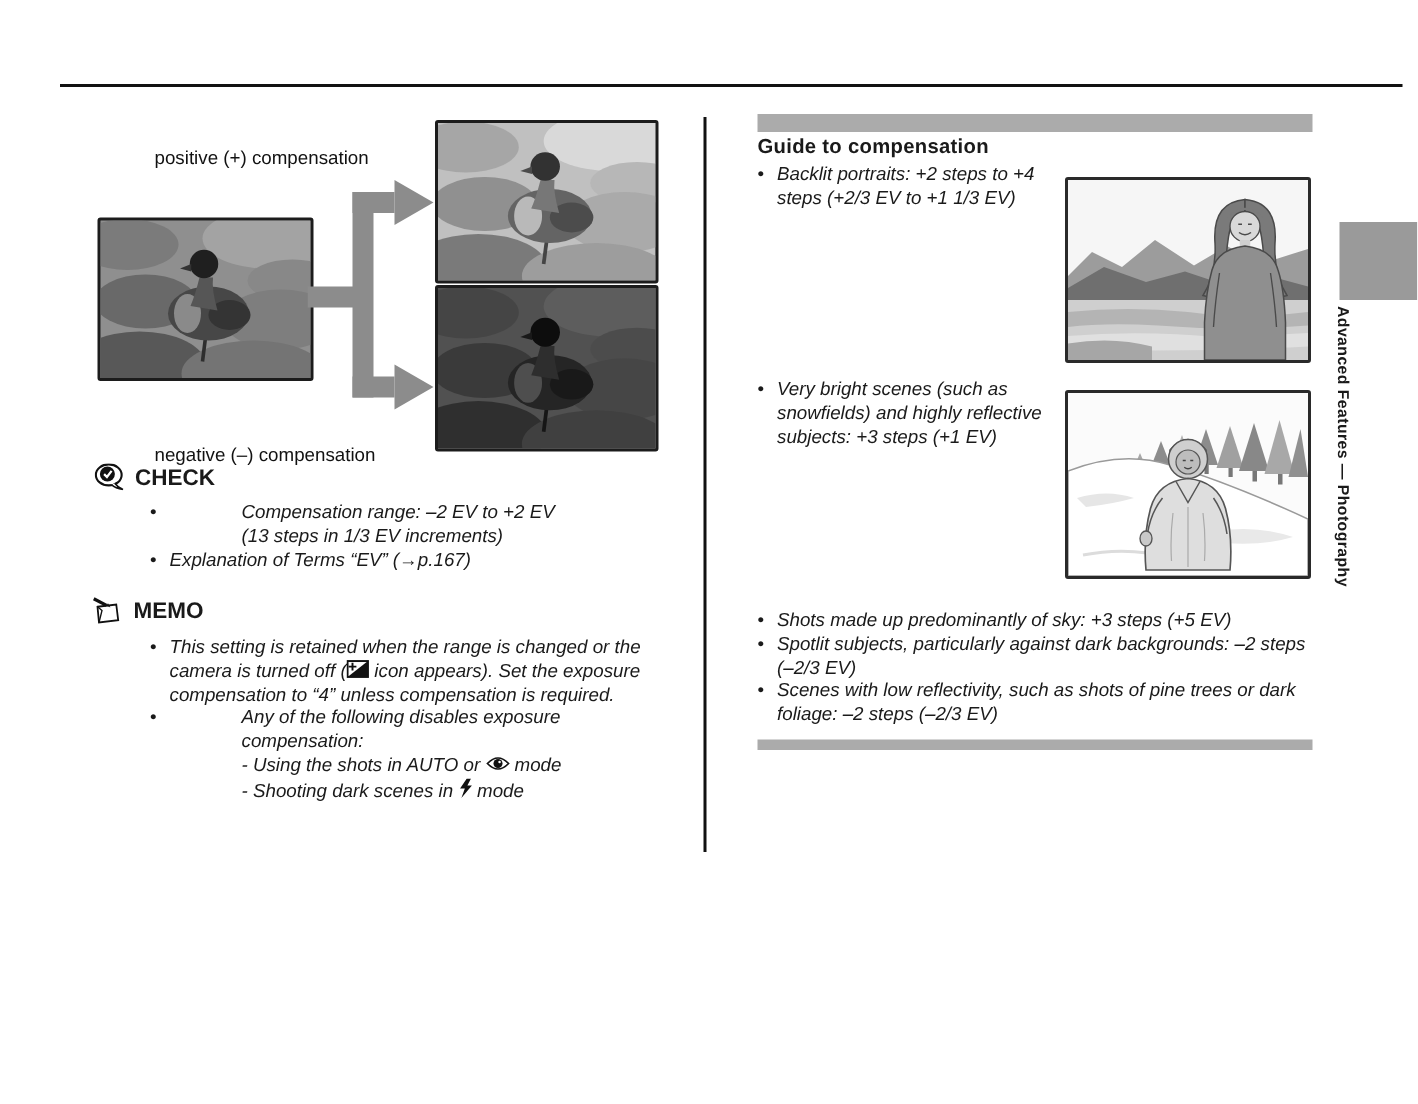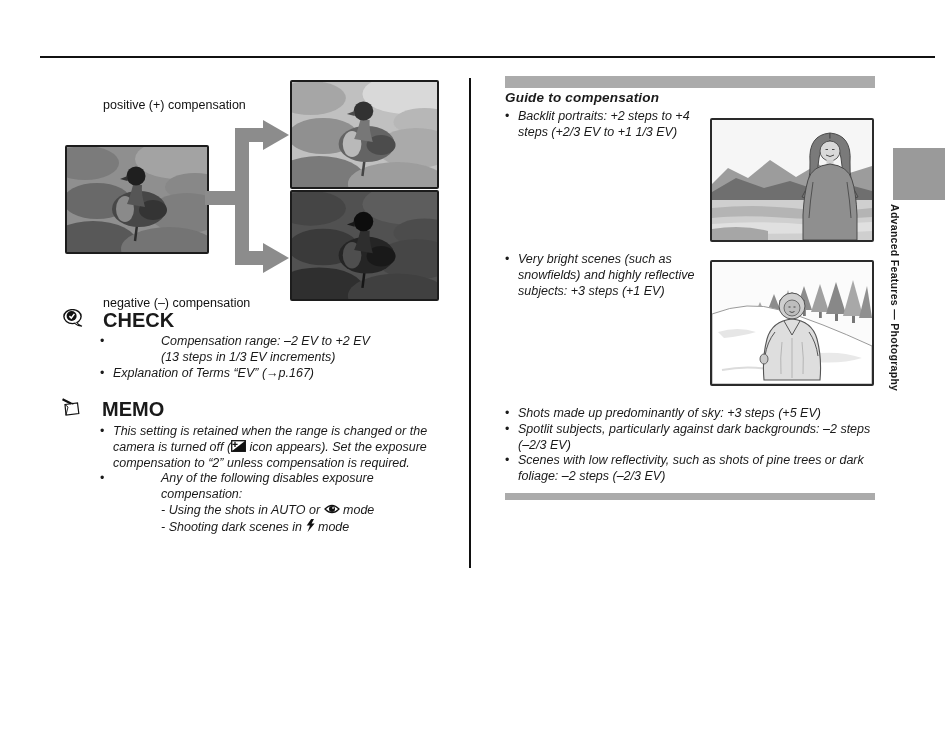--- a/index.html
+++ b/index.html
@@ -14,30 +14,30 @@
 
   
   .photo{border:2px solid #1c1c1c;border-radius:2px;overflow:hidden;background:#8a8a8a;}
   .photo svg{display:block;width:100%;height:100%;}
   .bright svg{filter:brightness(1.38) contrast(0.92);}
   .dark svg{filter:brightness(0.58) contrast(1.05);}
 
   .caption{font-size:12.5px;color:#111;white-space:nowrap;}
 
   
-  .sec-head{display:flex;align-items:flex-start;gap:20px;font-weight:bold;font-size:20px;}
+  .sec-head{display:flex;align-items:flex-end;gap:7px;font-weight:bold;font-size:15px;}
   .bullets{font-size:12.5px;line-height:15.8px;}
   .bullet{display:flex;}
   .bullet .dot{width:13px;flex:0 0 13px;text-align:left;}
   .bullet .btext{flex:1;font-style:italic;}
   .blockline{display:block;margin-left:48px;}
 
   
   .graybar{background:#ababab;}
-  #guide-head{font-size:13.5px;font-weight:bold;font-style:italic;letter-spacing:.2px;}
+  #guide-head{font-size:13.5px;font-weight:bold;letter-spacing:.2px;}
   .illus{border:2px solid #2a2a2a;border-radius:2px;overflow:hidden;background:#fff;}
   .illus svg{display:block;width:100%;height:100%;}
 
   
   #chapter-tab{left:893px;top:148px;width:52px;height:52px;background:#9a9a9a;}
   #chapter-title{left:889px;top:204px;height:230px;writing-mode:vertical-rl;
                  font-size:10.5px;font-weight:bold;letter-spacing:.3px;white-space:nowrap;}
 
   #page-number{left:872px;top:682px;width:30px;text-align:center;font-size:19px;color:#111;}
 
@@ -156,21 +156,21 @@
     </svg>
     <span>MEMO</span>
   </div>
   <div class="abs bullets" style="left:100px;top:424px;width:348px;">
     <div class="bullet">
       <span class="dot">•</span>
       <span class="btext"><span>This setting is retained when the range is changed or the camera is turned off (</span><svg class="inline-icon" width="15" height="12" viewBox="0 0 15 12">
             <rect x="0.7" y="0.7" width="13.6" height="10.6" fill="#fff" stroke="#111" stroke-width="1.3"></rect>
             <polygon points="14.3,0.7 14.3,11.3 0.7,11.3" fill="#111"></polygon>
             <path d="M4,1.8 L4,7 M1.4,4.4 L6.6,4.4" stroke="#111" stroke-width="1.3"></path>
-          </svg><span> icon appears). Set the exposure compensation to “2” unless compensation is required.</span></span>
+          </svg><span> icon appears). Set the exposure compensation to “4” unless compensation is required.</span></span>
     </div>
     <div class="bullet">
       <span class="dot">•</span>
       <span class="btext">
         <span class="blockline">Any of the following disables exposure compensation:</span>
         <span class="blockline"><span>-  Using the shots in AUTO or </span><svg class="inline-icon" width="16" height="12" viewBox="0 0 17 12">
               <path d="M1,6 Q8.5,-1.8 16,6 Q8.5,13.8 1,6 Z" fill="#fff" stroke="#111" stroke-width="1.2"></path>
               <circle cx="8.5" cy="6" r="3.2" fill="#111"></circle>
               <circle cx="9.6" cy="4.9" r="0.9" fill="#fff"></circle>
             </svg><span> mode</span></span>

